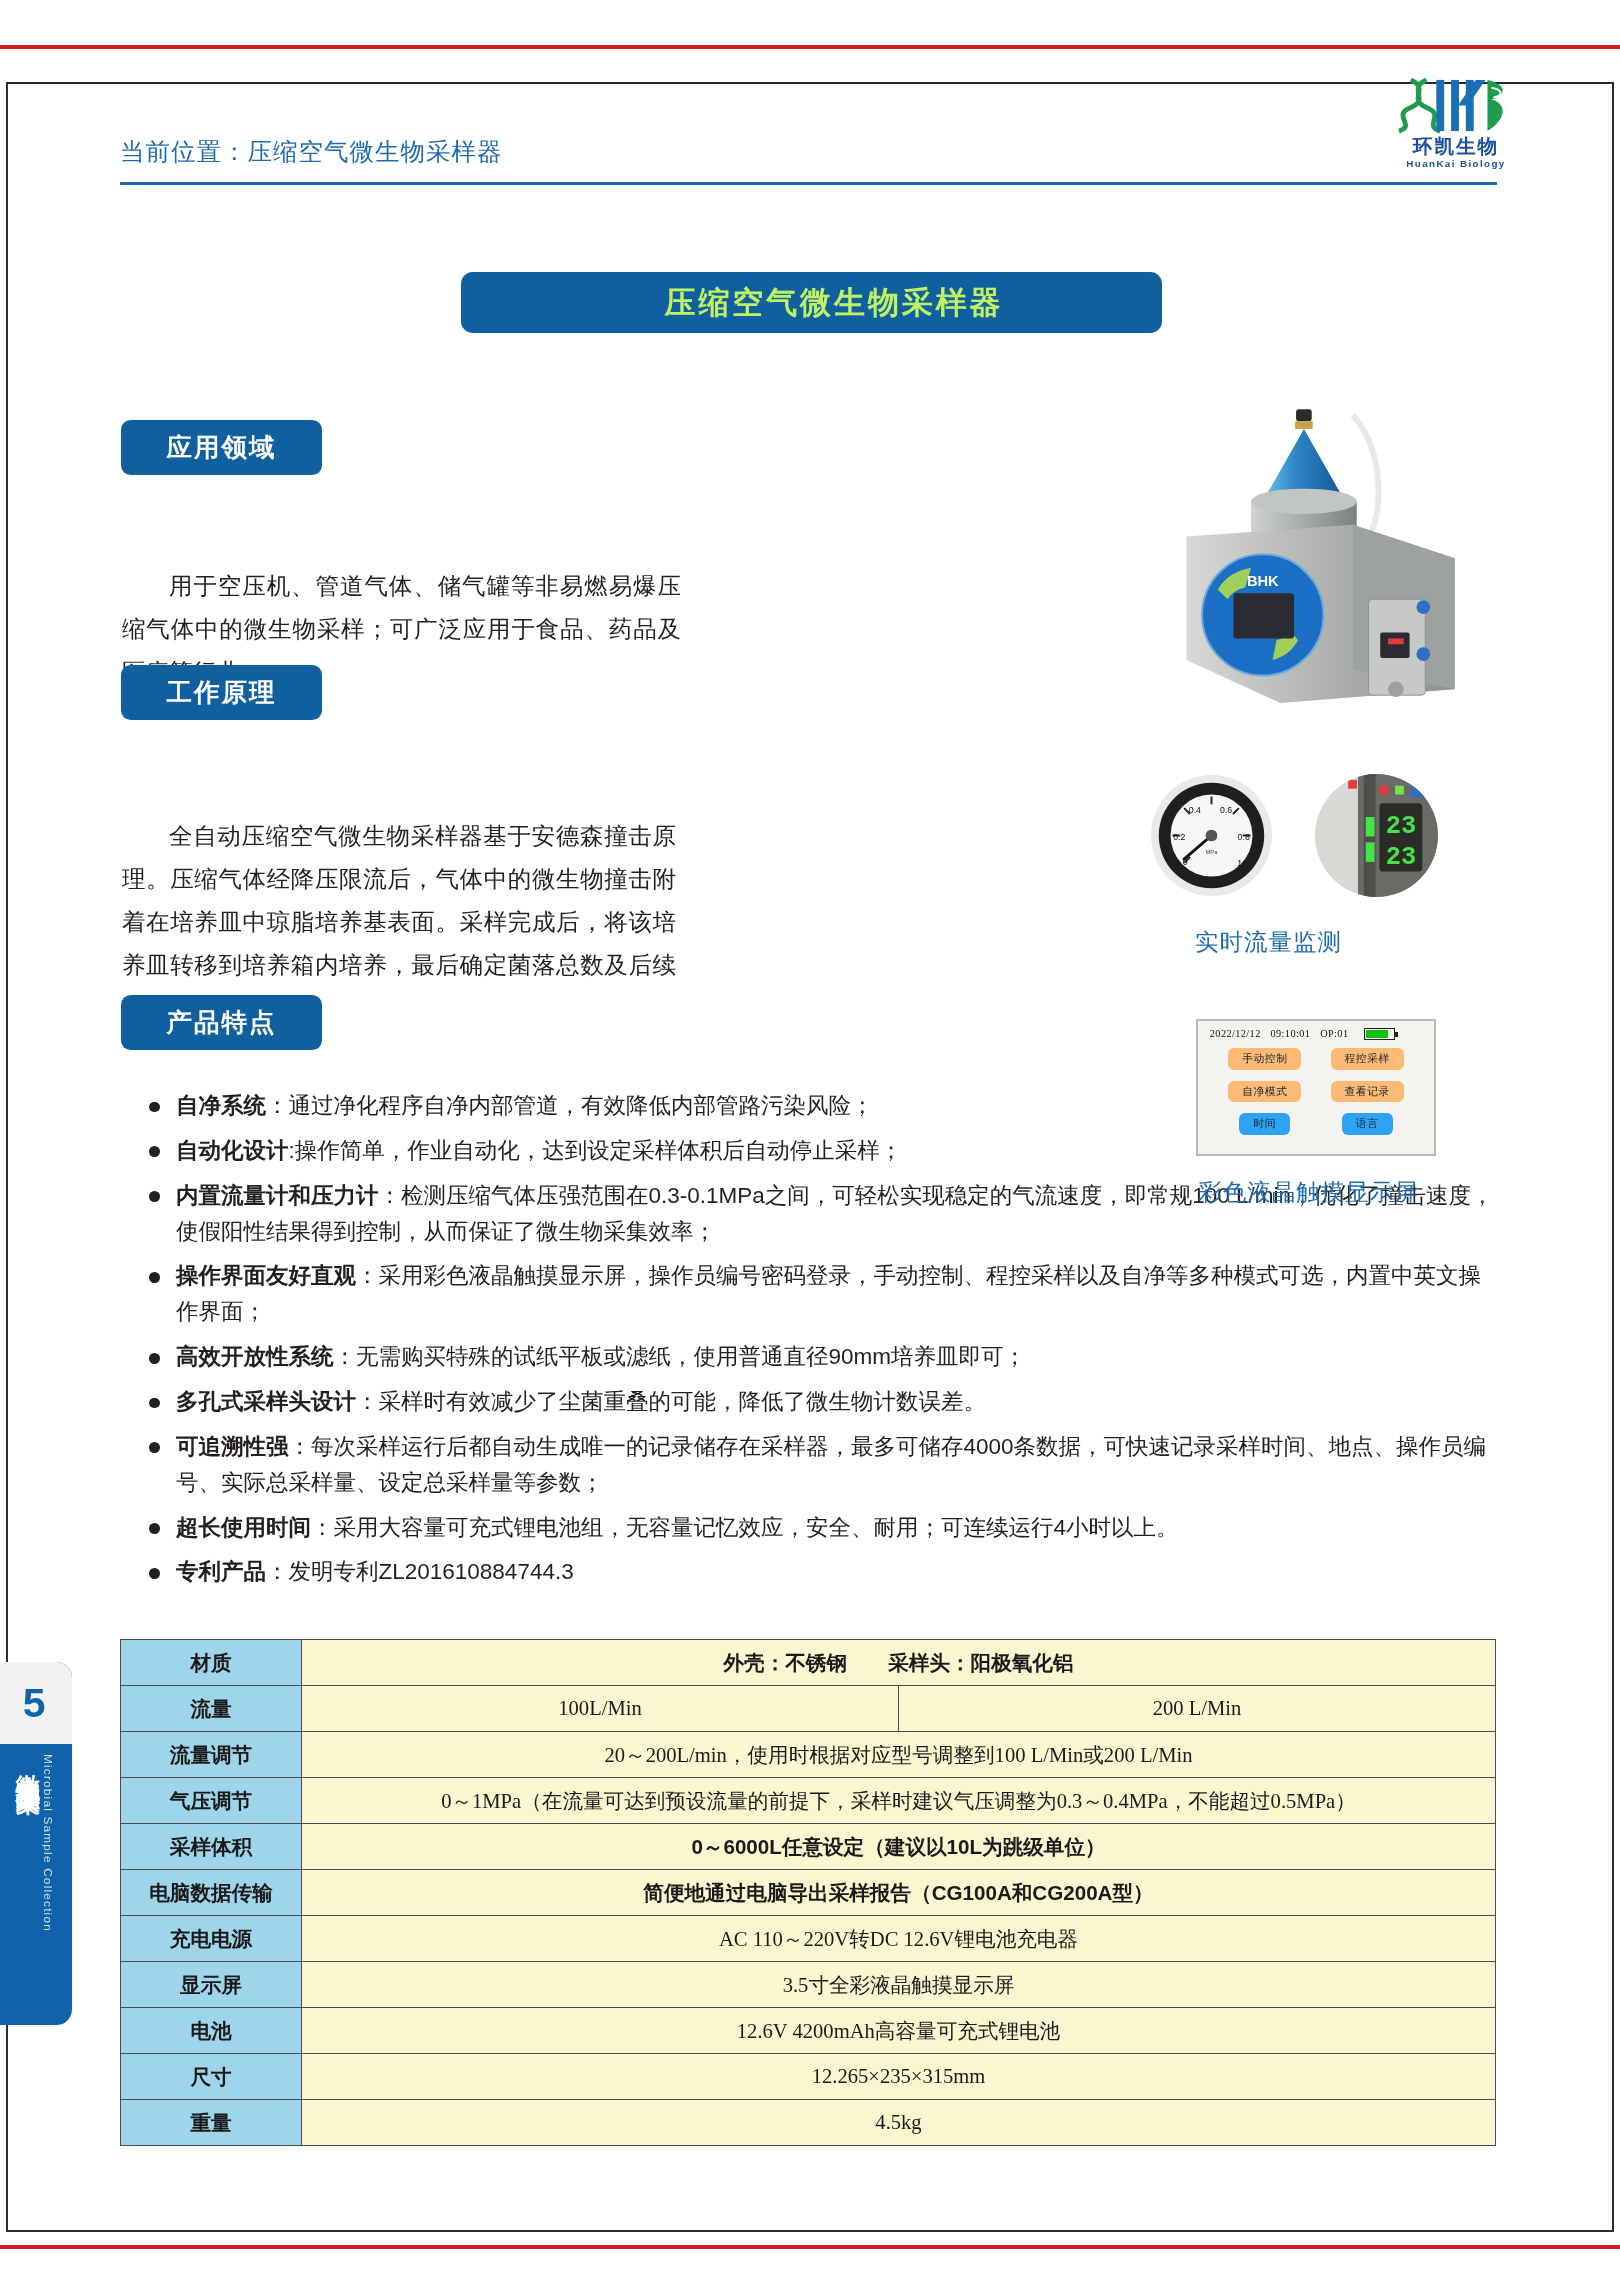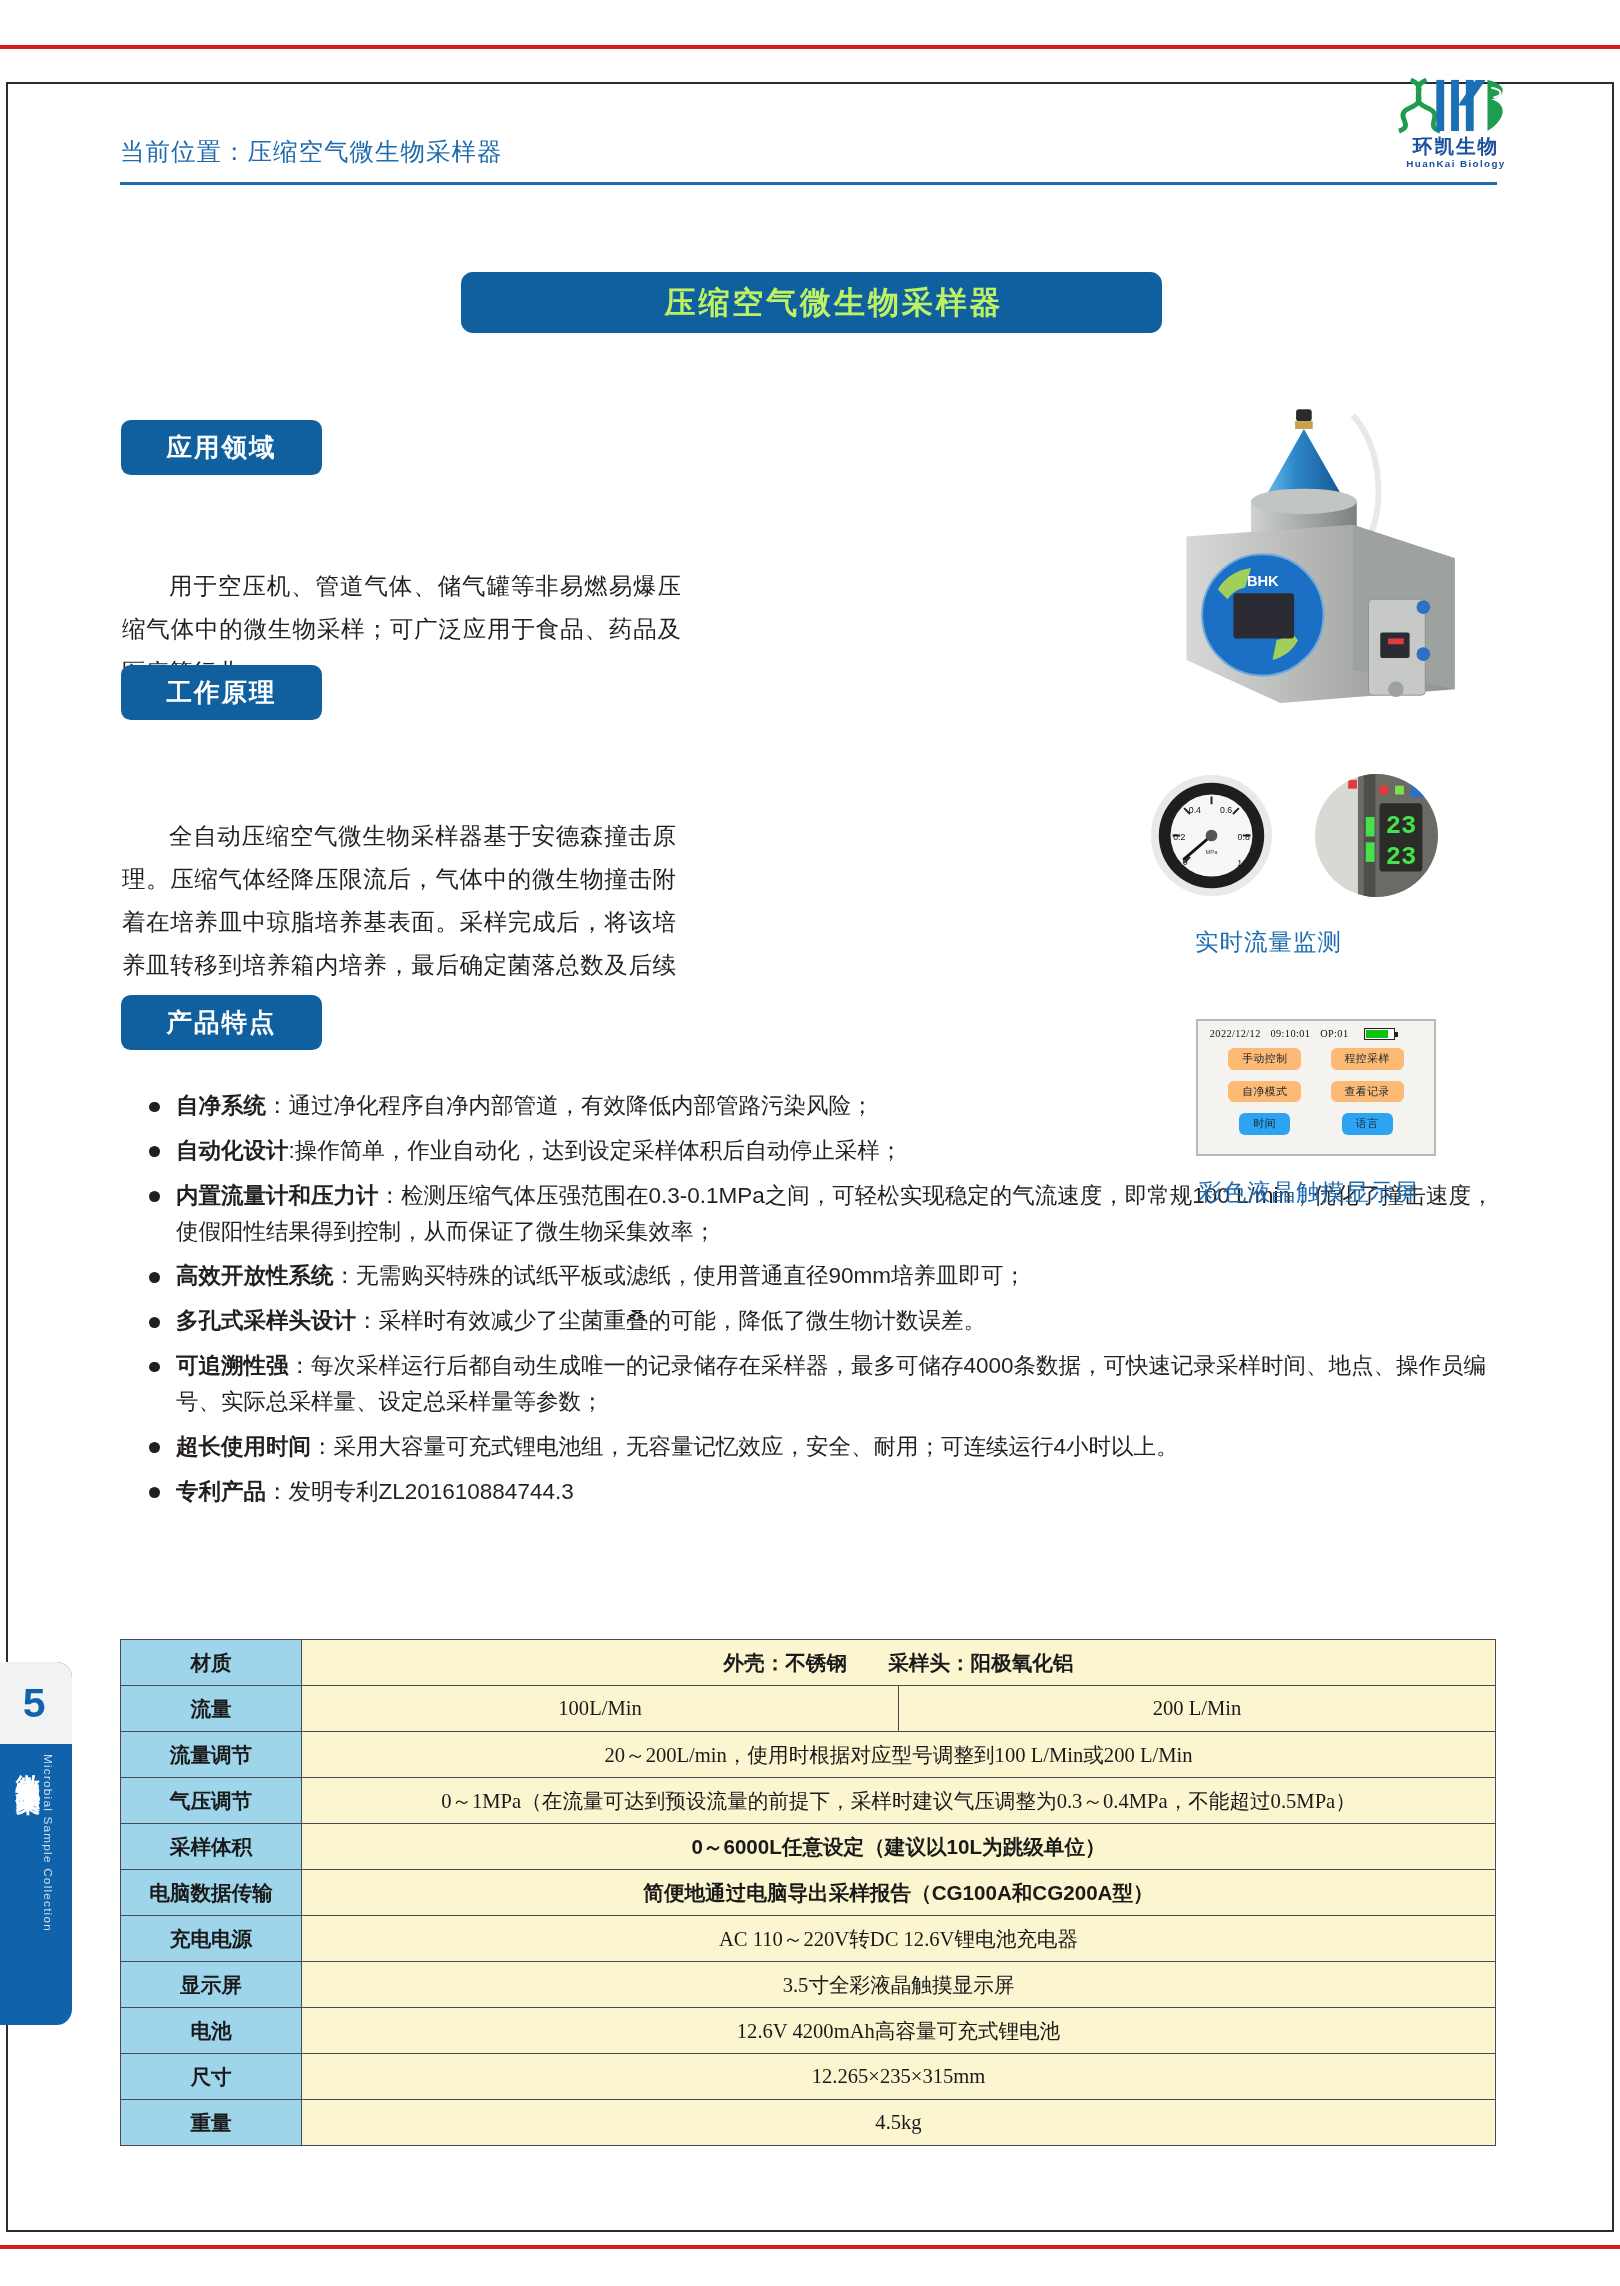--- a/index.html
+++ b/index.html
@@ -204,20 +204,21 @@
 <div class="para para-prin">全自动压缩空气微生物采样器基于安德森撞击原理。压缩气体经降压限流后，气体中的微生物撞击附着在培养皿中琼脂培养基表面。采样完成后，将该培养皿转移到培养箱内培养，最后确定菌落总数及后续的菌落分析。</div>
 
 <div class="section-tab tab-feat">
   <span>产品特点</span>
 </div>
 
 <div class="features" id="features">
     <div class="feat-item"><b>自净系统</b><span>：</span><span>通过净化程序自净内部管道，有效降低内部管路污染风险；</span></div>
     <div class="feat-item"><b>自动化设计</b><span>:</span><span>操作简单，作业自动化，达到设定采样体积后自动停止采样；</span></div>
     <div class="feat-item"><b>内置流量计和压力计</b><span>：</span><span>检测压缩气体压强范围在0.3-0.1MPa之间，可轻松实现稳定的气流速度，即常规100 L/min，优化了撞击速度，使假阳性结果得到控制，从而保证了微生物采集效率；</span></div>
+    <div class="feat-item"><b>操作界面友好直观</b><span>：</span><span>采用彩色液晶触摸显示屏，操作员编号密码登录，手动控制、程控采样以及自净等多种模式可选，内置中英文操作界面；</span></div>
     <div class="feat-item"><b>高效开放性系统</b><span>：</span><span>无需购买特殊的试纸平板或滤纸，使用普通直径90mm培养皿即可；</span></div>
     <div class="feat-item"><b>多孔式采样头设计</b><span>：</span><span>采样时有效减少了尘菌重叠的可能，降低了微生物计数误差。</span></div>
     <div class="feat-item"><b>可追溯性强</b><span>：</span><span>每次采样运行后都自动生成唯一的记录储存在采样器，最多可储存4000条数据，可快速记录采样时间、地点、操作员编号、实际总采样量、设定总采样量等参数；</span></div>
     <div class="feat-item"><b>超长使用时间</b><span>：</span><span>采用大容量可充式锂电池组，无容量记忆效应，安全、耐用；可连续运行4小时以上。</span></div>
     <div class="feat-item"><b>专利产品</b><span>：</span><span>发明专利ZL201610884744.3</span></div>
   </div>
 
 <div class="device-photo">
   <svg width="323" height="314" viewBox="0 0 330 320">
     <defs>

